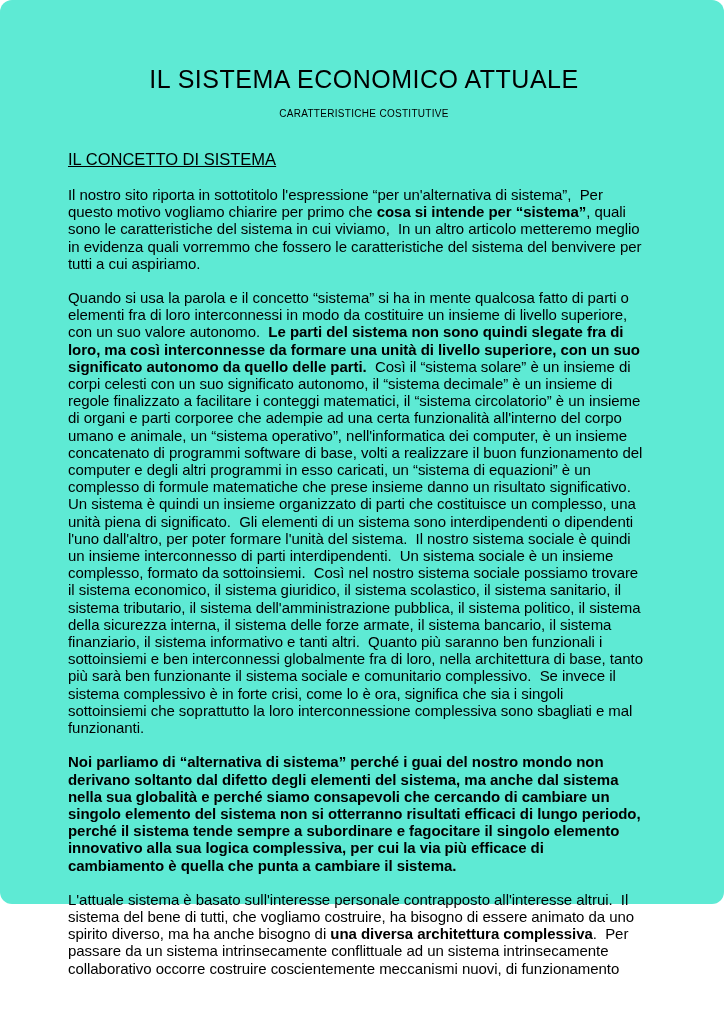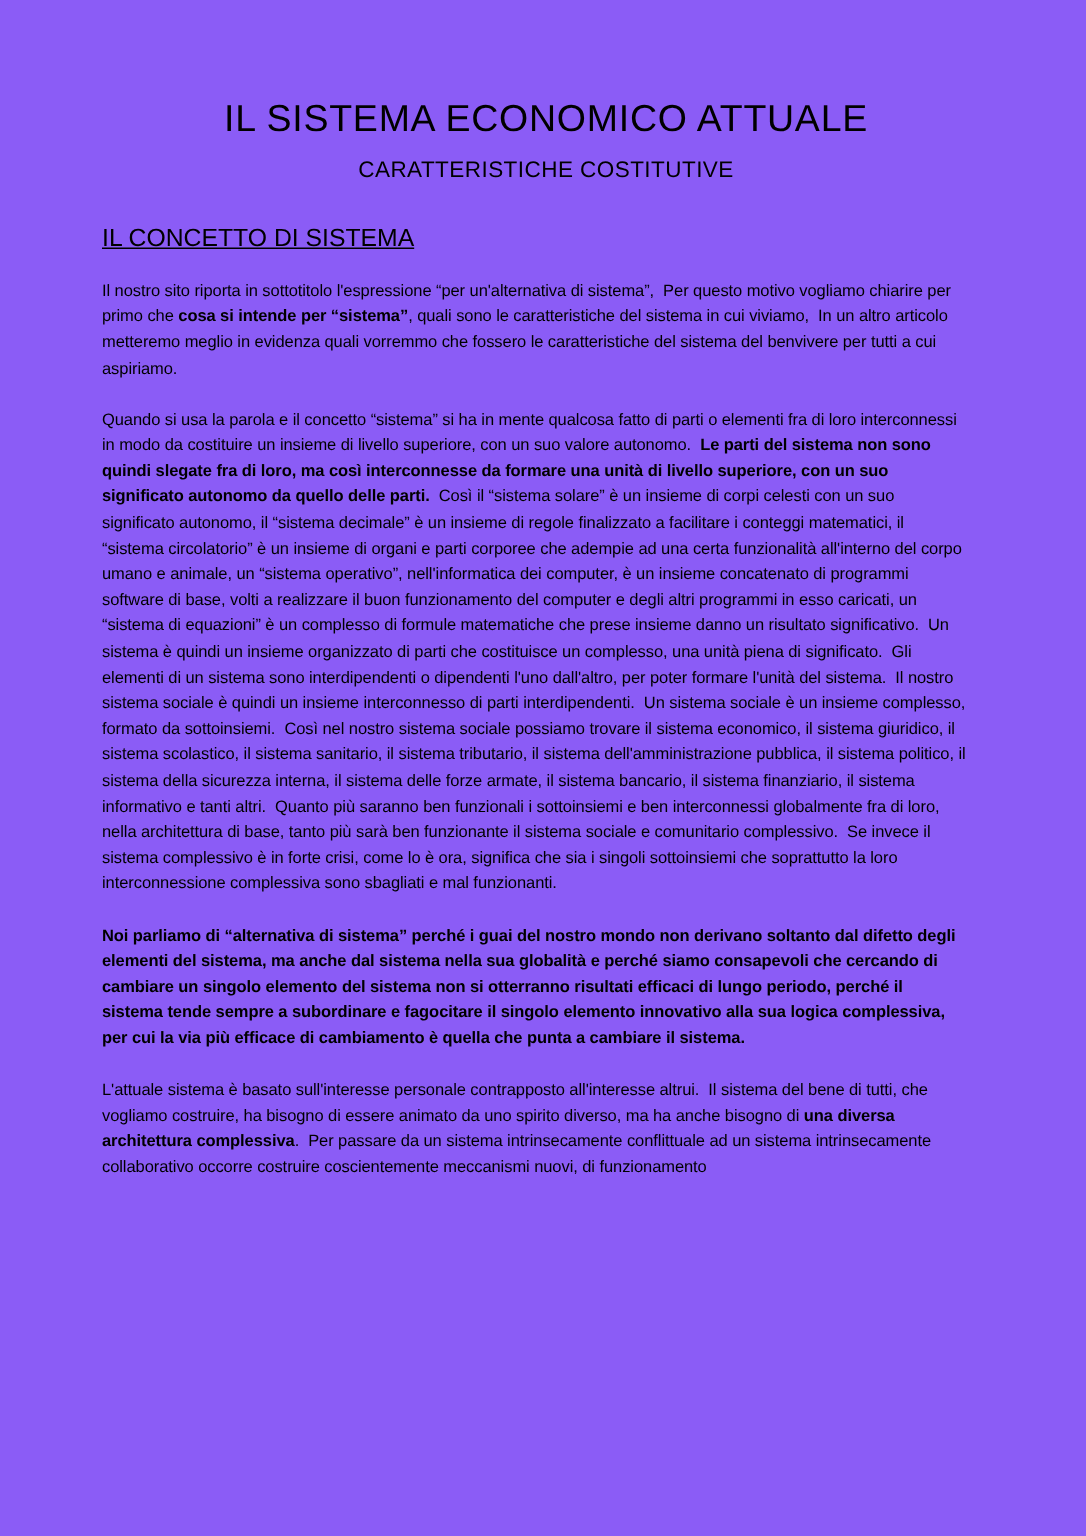--- a/index.html
+++ b/index.html
@@ -8,55 +8,56 @@
   }
   body {
     width: 724px;
     height: 1024px;
     background: #ffffff;
     overflow: hidden;
   }
   .page {
     box-sizing: border-box;
     width: 724px;
-    height: 1024px;
+    height: 904px;
     padding: 64px 64px 0 68px;
     font-family: "Liberation Sans", "DejaVu Sans", sans-serif;
     color: #000000;
-    background: #8b5cf6;
+    background: #5eead4;
+    border-radius: 12px;
   }
   .doc-title {
     margin: 0;
     font-size: 25px;
     font-weight: normal;
     text-align: center;
     line-height: 30px;
     letter-spacing: 0.5px;
     white-space: nowrap;
   }
   .doc-subtitle {
     margin-top: 12px;
-    font-size: 15px;
+    font-size: 10px;
     text-align: center;
     line-height: 15px;
     letter-spacing: 0.3px;
   }
   .section-heading {
     margin: 28px 0 0 0;
     font-size: 16.5px;
     font-weight: normal;
     line-height: 20px;
     text-decoration: underline;
   }
   .body-text {
     margin-top: 1px;
   }
   .body-text p {
     margin: 17px 16px 0 0;
-    font-size: 11px;
+    font-size: 15px;
     line-height: 17.2px;
     white-space: pre-wrap;
     letter-spacing: -0.05px;
   }
   .bold {
     font-weight: bold;
   }
 </style>
 </head>
 <body>

